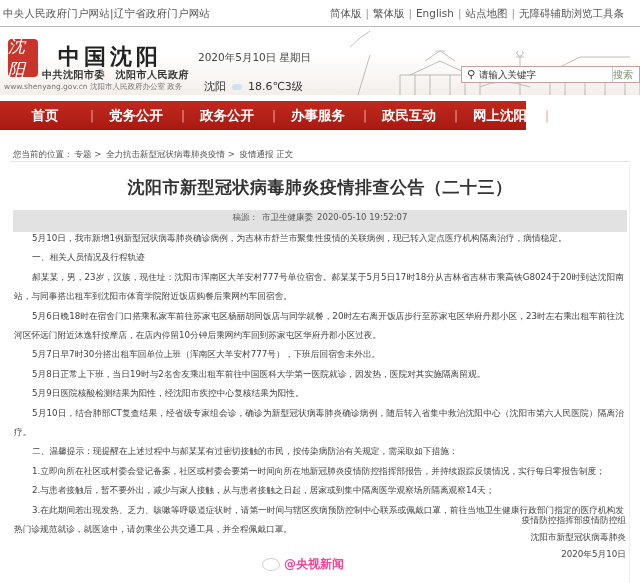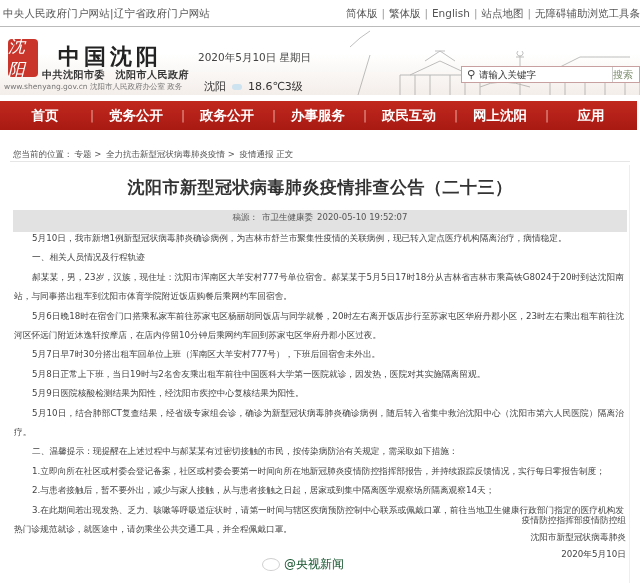--- a/index.html
+++ b/index.html
@@ -8,21 +8,21 @@
     background:#ffffff;
     font-family:"DejaVu Sans", "Liberation Sans", sans-serif;
     color:#333;
   }
   .topbar {
     position:absolute; left:0; top:0; width:640px; height:26px;
     border-bottom:1px solid #bbb; background:#fff;
     font-size:10.5px; color:#555;
   }
   .topbar .left { position:absolute; left:3px; top:7px; letter-spacing:0.2px; }
-  .topbar .right { position:absolute; right:0; top:7px; white-space:nowrap; }
+  .topbar .right { position:absolute; right:16px; top:7px; white-space:nowrap; }
   .topbar .right span.sep { color:#999; margin:0 4px; }
   .topbar a { color:#555; text-decoration:none; }
 
   .header {
     position:absolute; left:0; top:27px; width:640px; height:68px;
     background:linear-gradient(#fff 0%, #fff 40%, #f4eeea 100%);
     overflow:hidden;
   }
   .skyline { position:absolute; right:0; top:0; width:300px; height:68px; opacity:0.55; }
   .logo-seal {
@@ -49,21 +49,21 @@
     border:1px solid #c9a0a0; background:#fff; box-sizing:border-box;
   }
   .search .glyph { position:absolute; left:5px; top:1px; font-size:11px; color:#444; }
   .search .placeholder { position:absolute; left:17px; top:2px; font-size:9.5px; color:#333; }
   .search .btn {
     position:absolute; right:0; top:0; width:26px; height:15px; border-left:1px solid #ccc;
     font-size:10px; color:#7a8a6a; text-align:left; line-height:15px;margin-left:41px;
   }
 
   .nav {
-    position:absolute; left:0; top:101px; width:637px; height:29px;
+    position:absolute; left:0; top:101px; width:526px; height:29px;
     background:linear-gradient(#c1281e, #a81a12);
     display:flex; align-items:center;
   }
   .nav .item { color:#fff; font-size:13.5px; font-weight:bold; text-align:center; flex:0 0 auto; }
   .nav .sep { color:#e8a49c; font-size:12px; width:1px; text-align:center; }
 
   .crumb {
     position:absolute; left:10px; top:136px; width:620px; height:26px; border-bottom:1px solid #e6e6e6;
     font-size:8.5px; color:#555; line-height:36px; padding-left:3px; box-sizing:border-box;
   }
@@ -85,21 +85,21 @@
     position:absolute; left:14px; top:229px; width:610px;
     font-size:8.7px; color:#444; line-height:19.4px;
   }
   .body p { margin:0; text-indent:18px; text-align:justify; }
 
   .sign {
     position:absolute; right:14px; top:512px; text-align:right;
     font-size:8.7px; color:#444; line-height:17px;
   }
   .watermark {
-    position:absolute; left:262px; top:556px; font-size:12px; color:#14532d; white-space:nowrap;
+    position:absolute; left:262px; top:556px; font-size:12px; color:#ec4899; white-space:nowrap;font-weight:bold;
   }
   .watermark .w-ic { display:inline-block; width:16px; height:11px; border:1.5px solid #d0d0d0; border-radius:50%; vertical-align:middle; margin-right:4px; }
 </style>
 </head>
 <body>
 
 <div class="topbar">
   <div class="left">
     <a>中央人民政府门户网站</a><span>|</span><a>辽宁省政府门户网站</a>
   </div>

